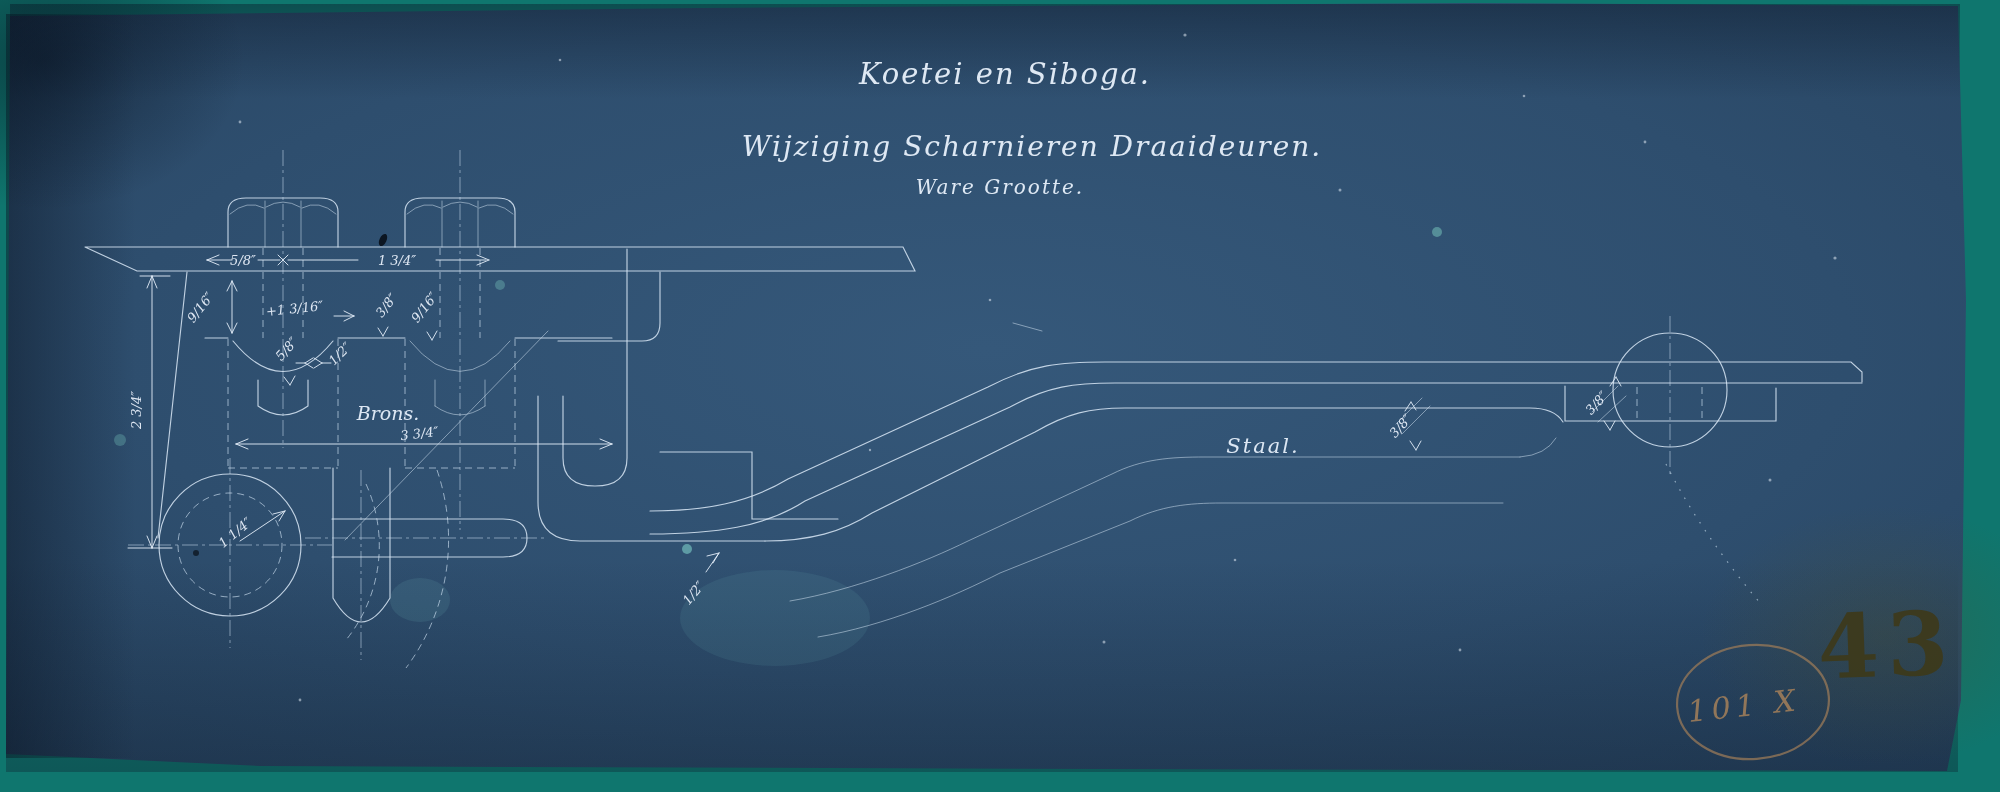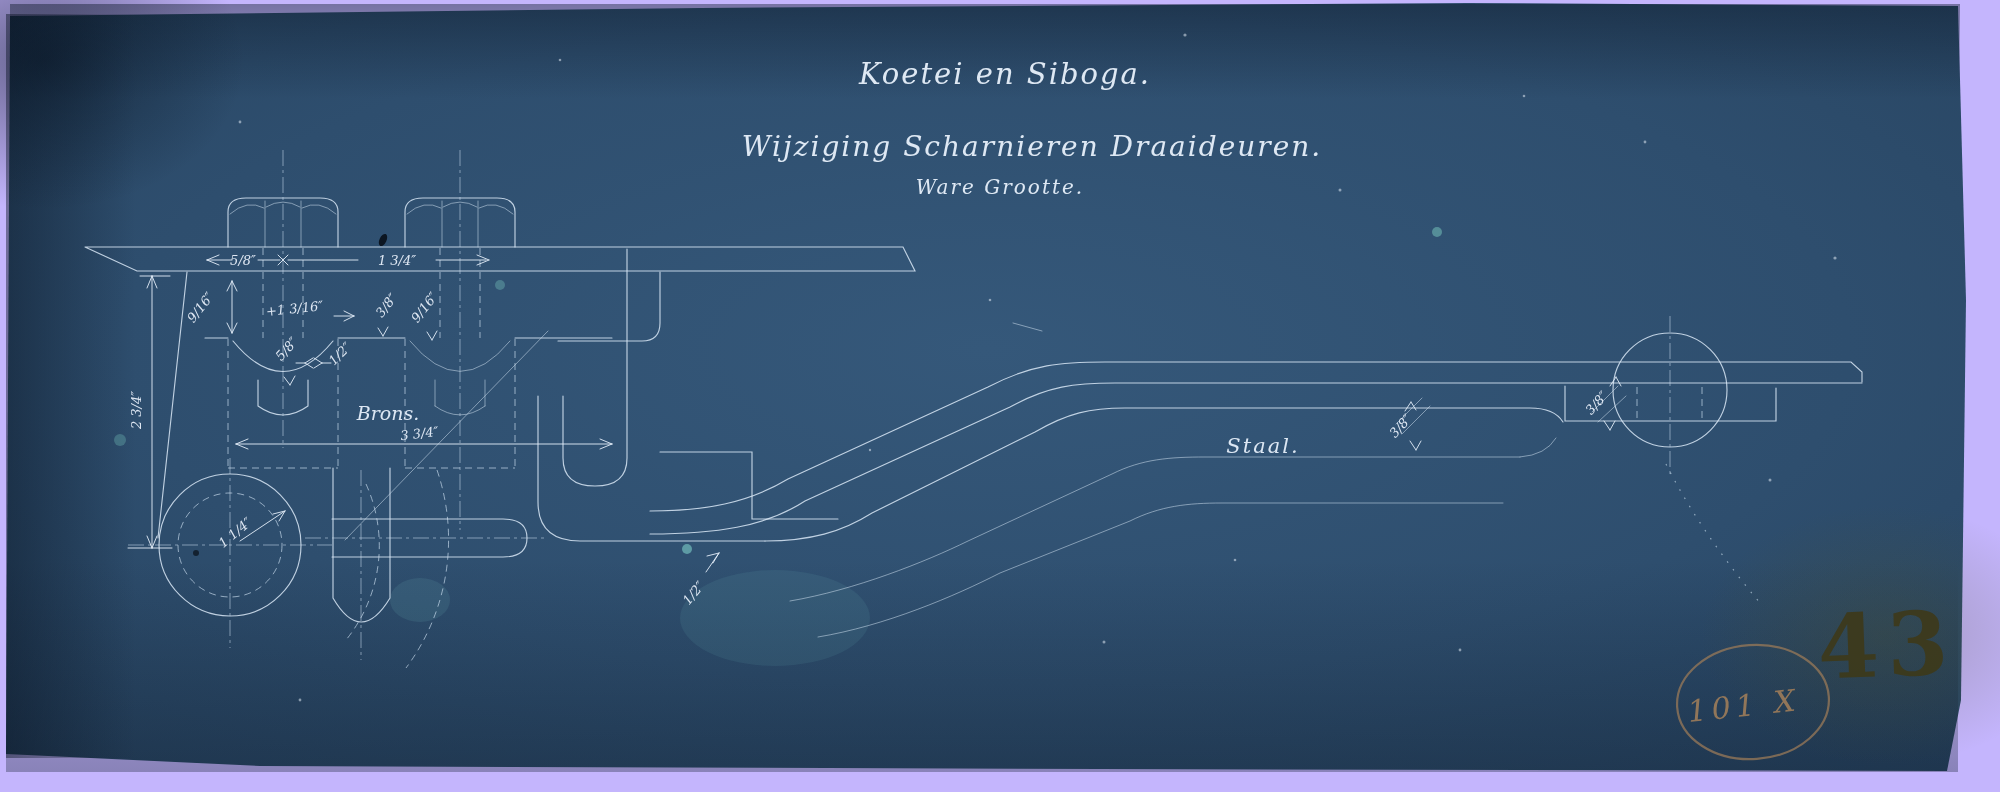--- a/index.html
+++ b/index.html
@@ -1,16 +1,16 @@
 <!DOCTYPE html>
 <html><head>
 <meta charset="utf-8">
 <style>
   html,body{margin:0;padding:0;background:#f3f2ee;}
-  .canvas{position:relative;width:2000px;height:792px;overflow:hidden;background:#c4b5fd;}
+  .canvas{position:relative;width:2000px;height:792px;overflow:hidden;background:#0f766e;}
   svg{display:block;}
   .ln{fill:none;stroke:#d9e8f6;stroke-width:1.15;opacity:.85;stroke-linecap:round;}
   .ln2{fill:none;stroke:#cfe0ef;stroke-width:.9;opacity:.6;stroke-linecap:round;}
   .dash{fill:none;stroke:#cfe2f2;stroke-width:1;opacity:.65;stroke-dasharray:7 5;}
   .cl{fill:none;stroke:#cfe2f2;stroke-width:.9;opacity:.6;stroke-dasharray:16 4 3 4;}
   .dot{fill:none;stroke:#cfe2f2;stroke-width:1.2;opacity:.6;stroke-dasharray:1.6 8;}
   .dim{fill:none;stroke:#e4eefa;stroke-width:1;opacity:.9;stroke-linecap:round;}
   text{font-family:"DejaVu Serif",serif;}
   .dimtxt{fill:#ecf3fd;font-style:italic;font-size:13px;opacity:.93;}
   .mat{fill:#e6effa;font-style:italic;opacity:.95;}

